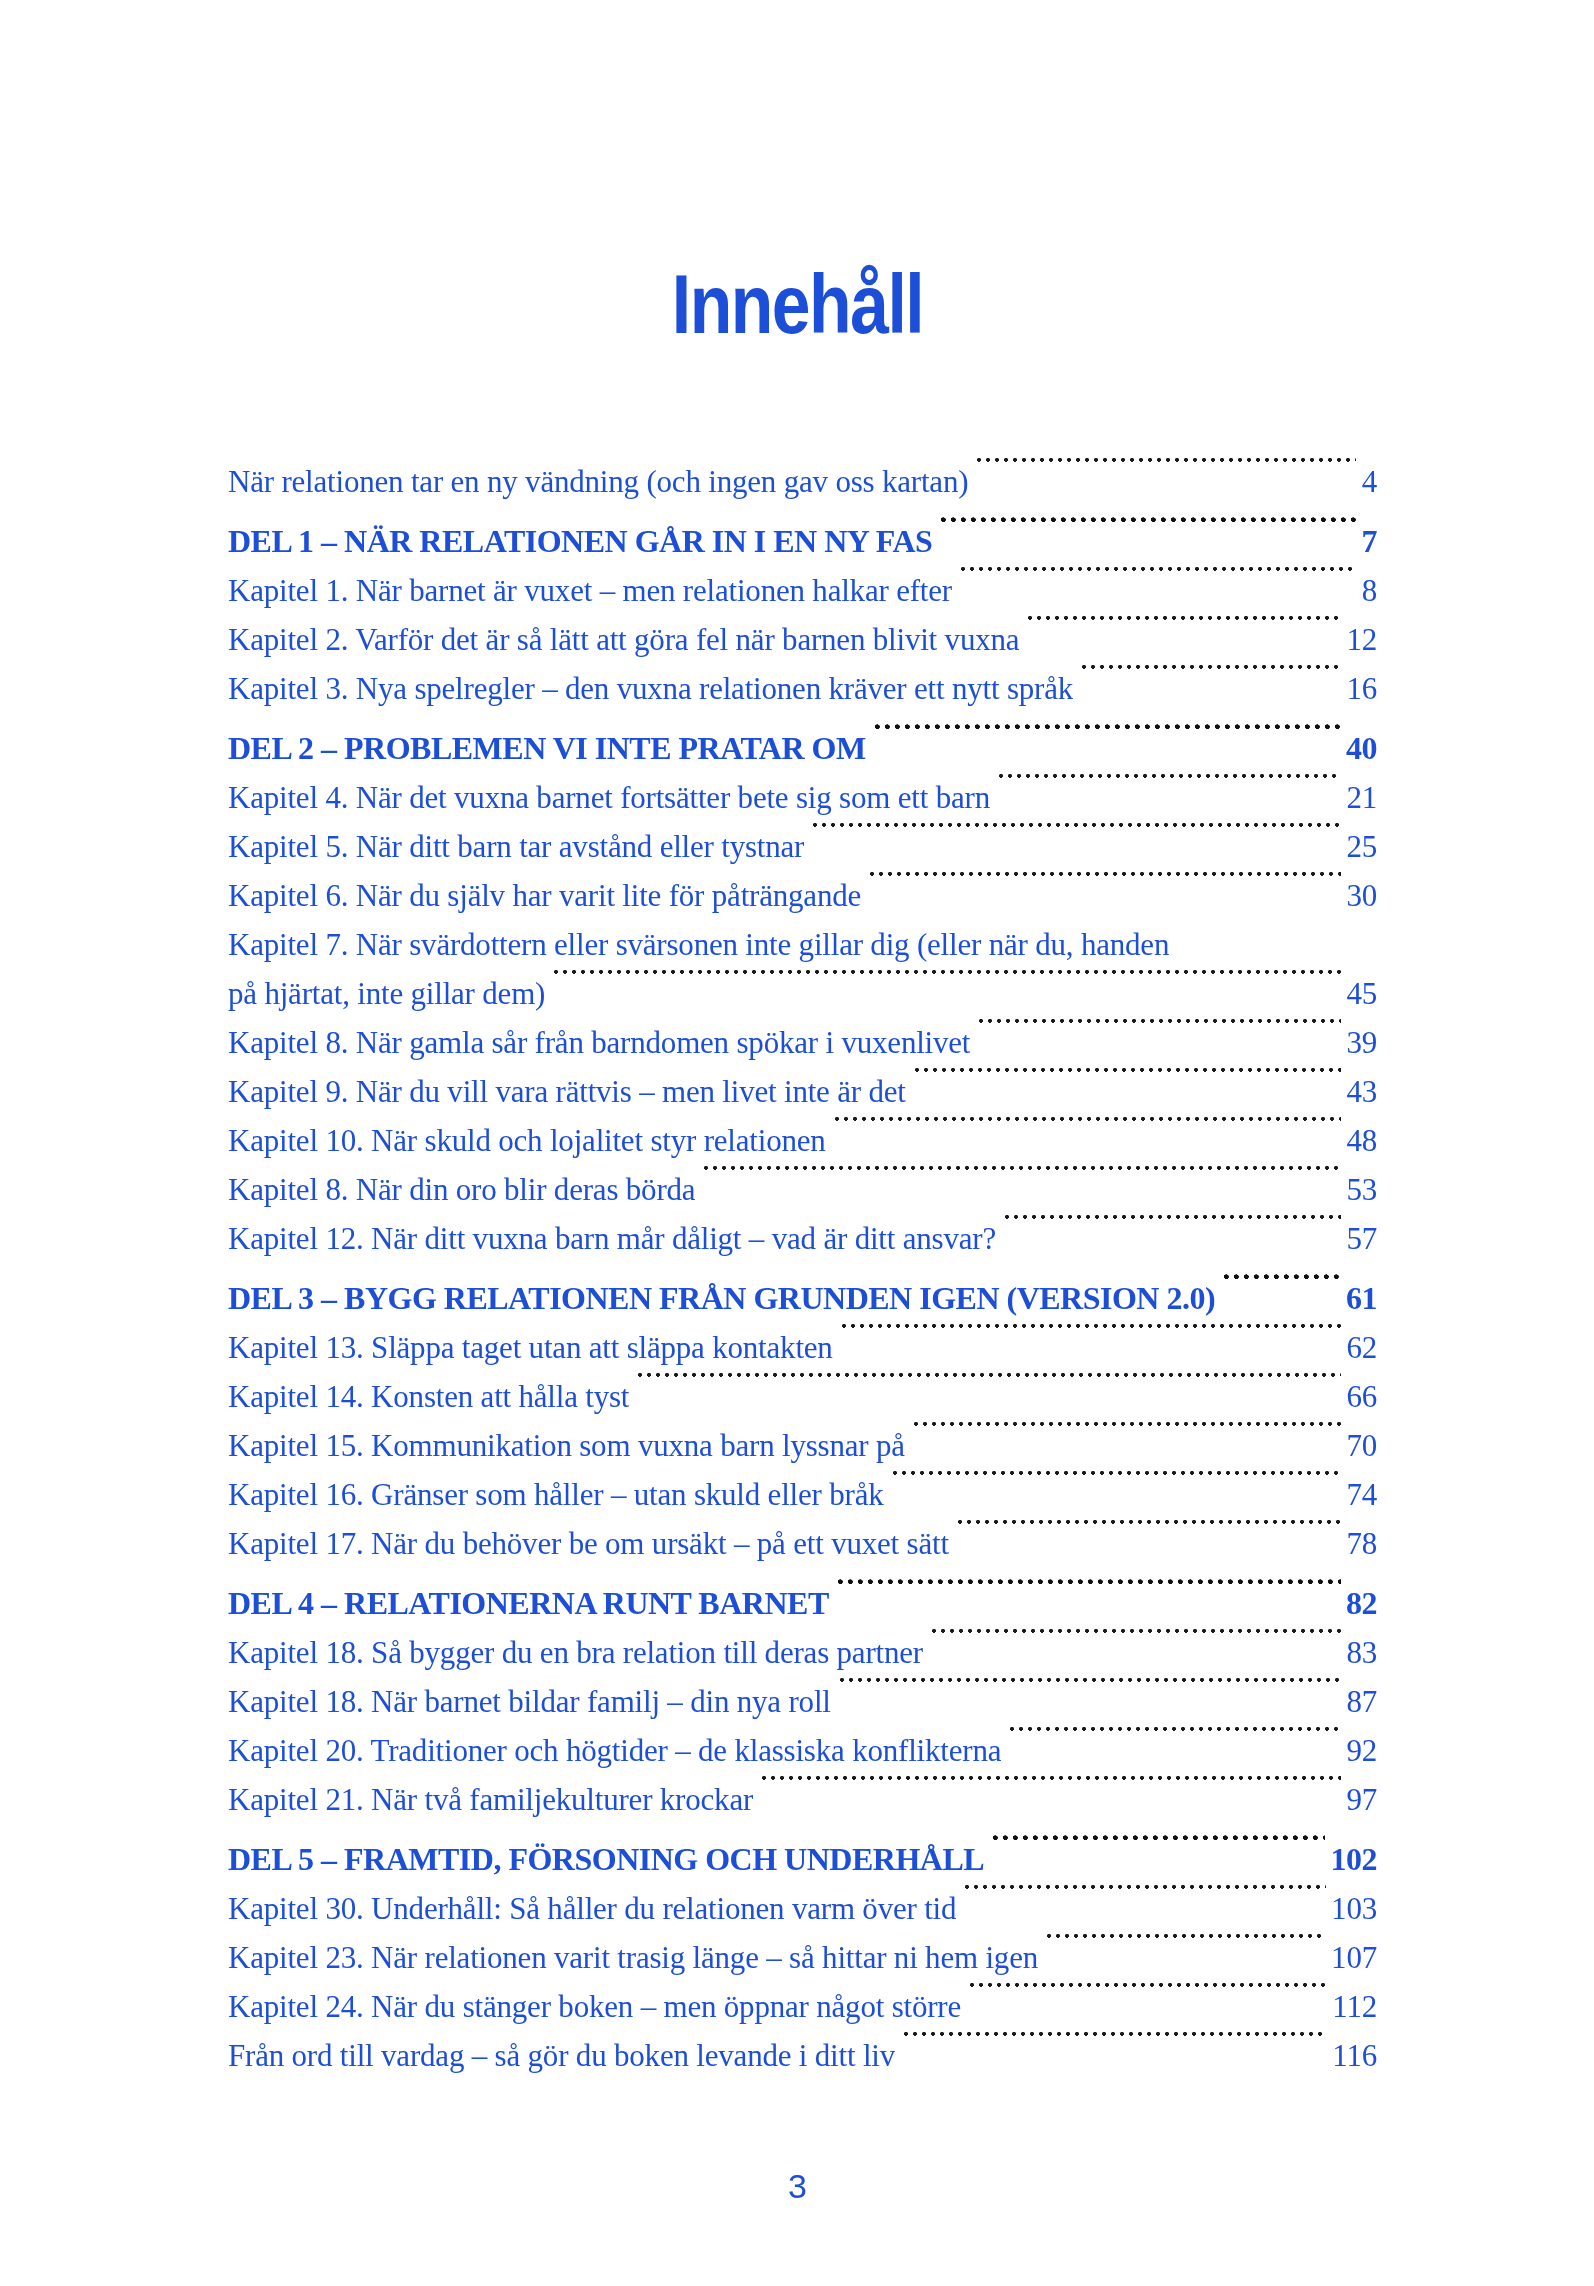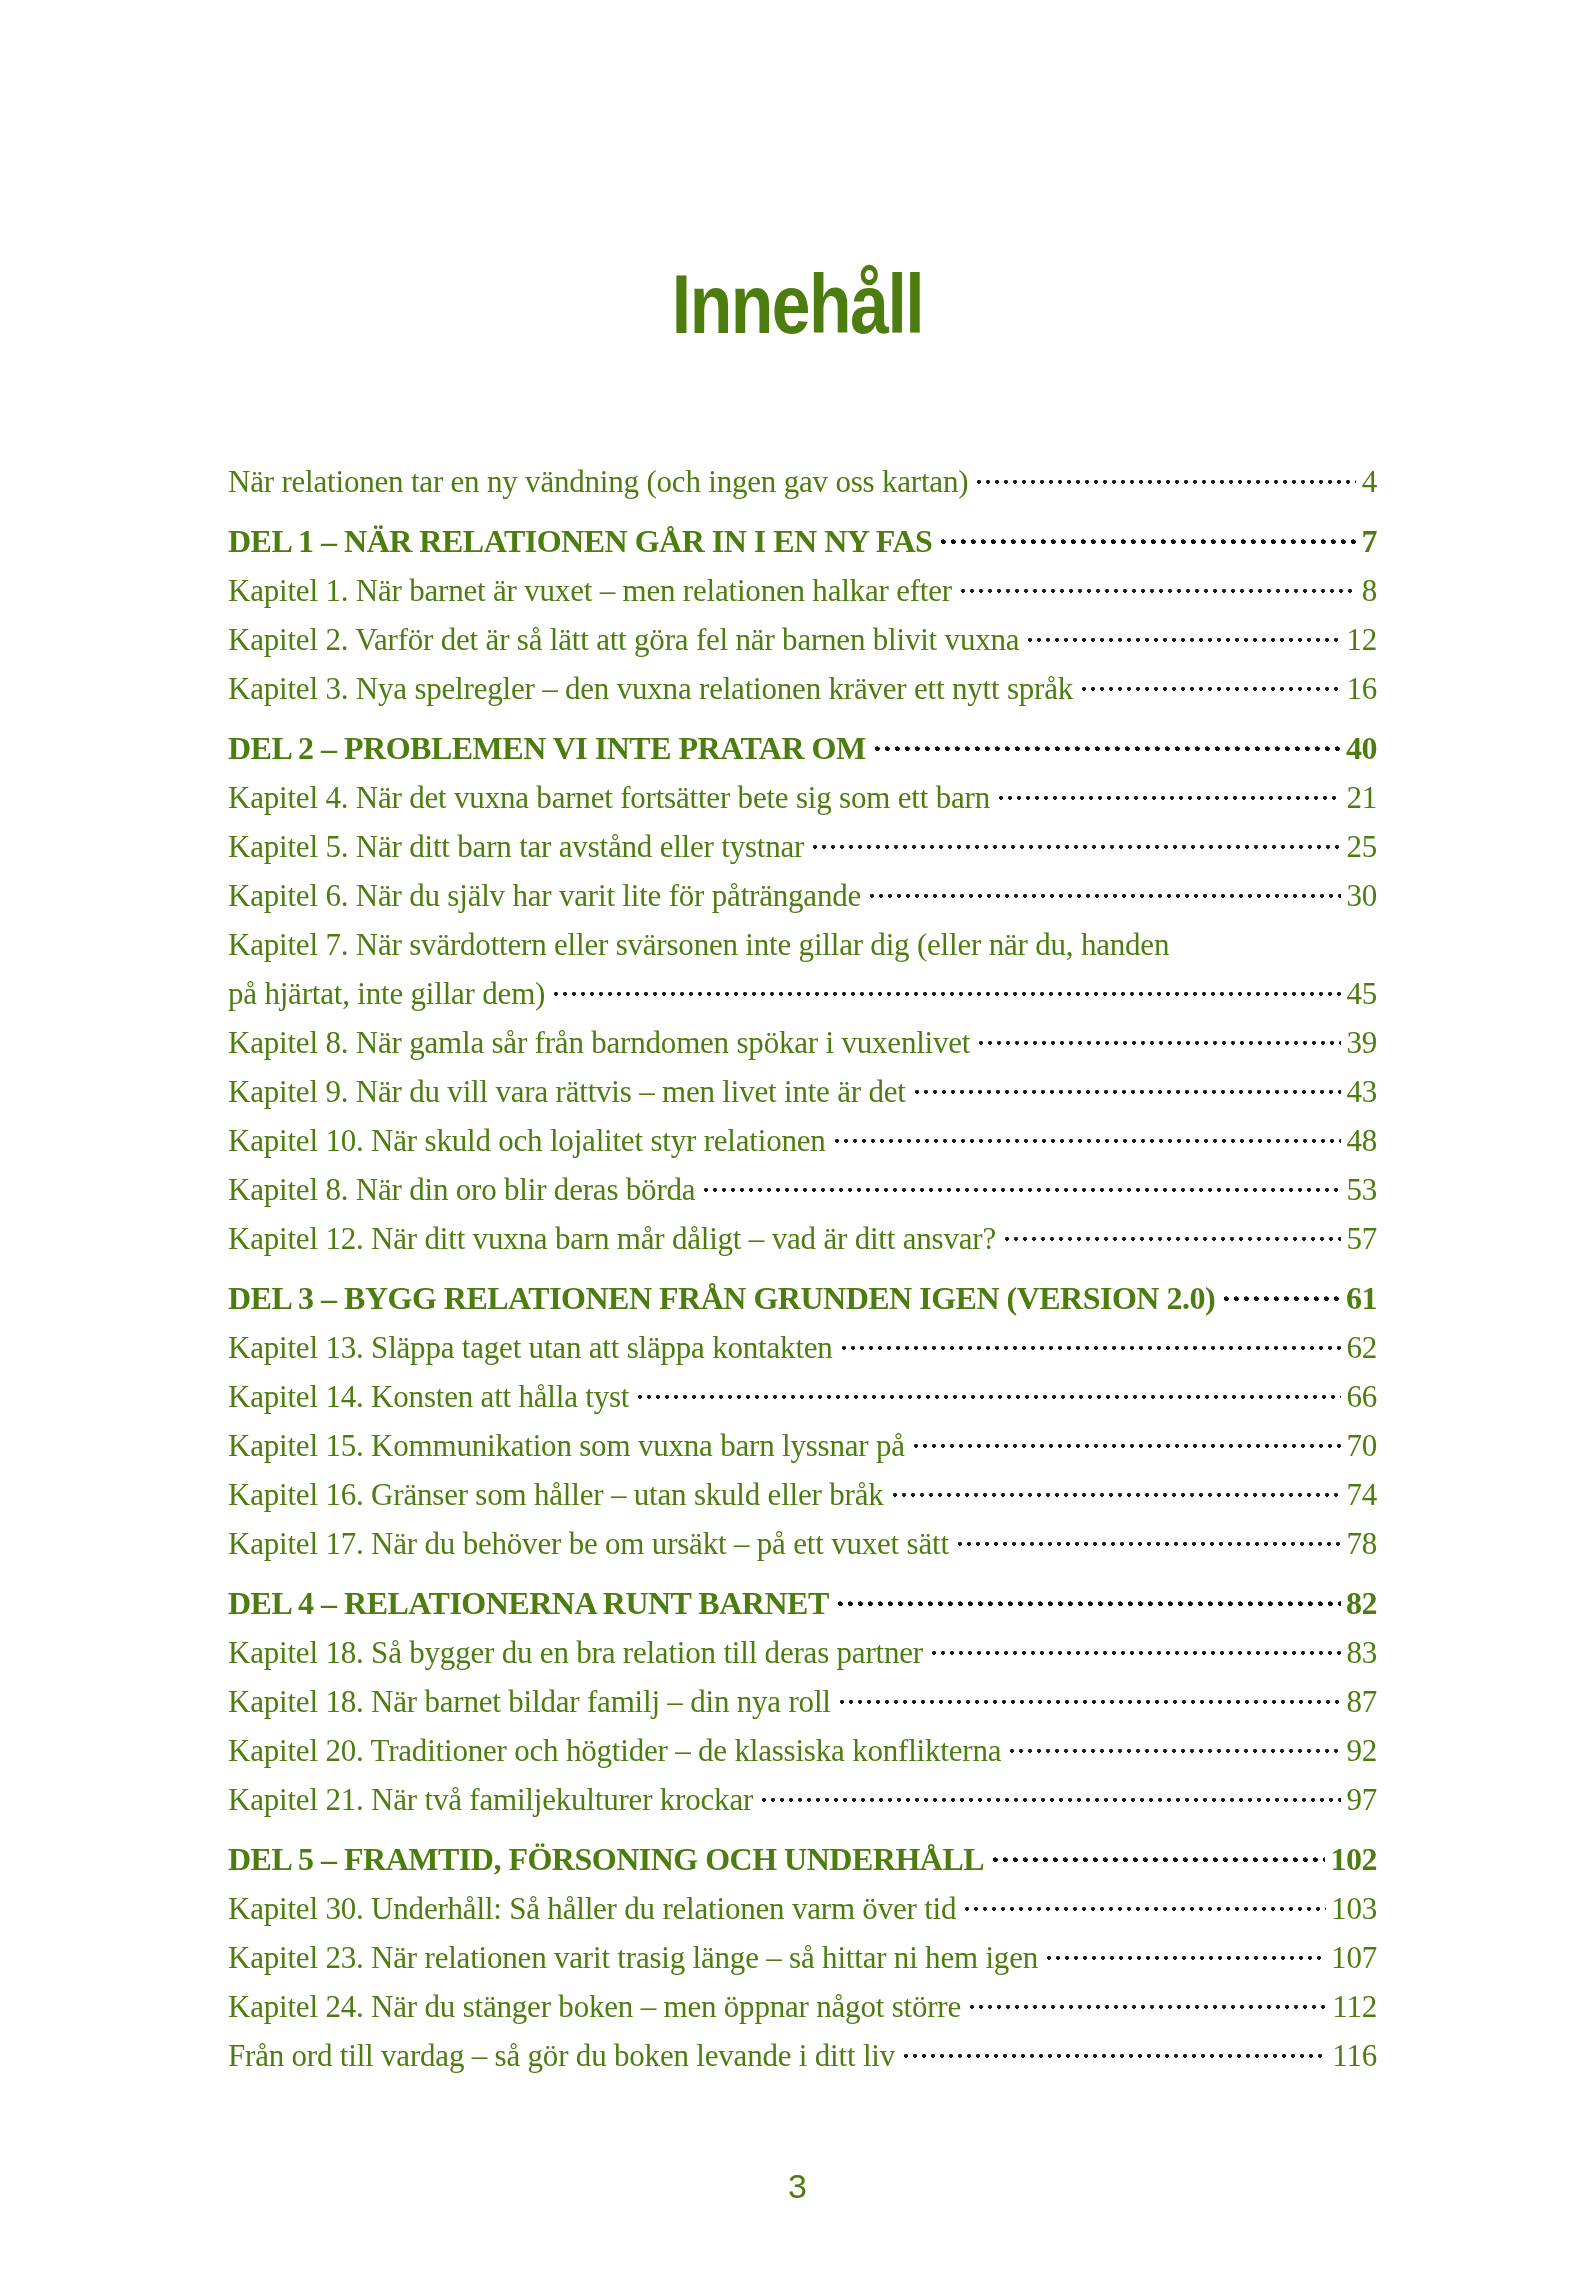--- a/index.html
+++ b/index.html
@@ -2,41 +2,41 @@
 <html lang="sv" style="font-size:14.4px"><head>
 <meta charset="utf-8">
 <style>
   html,body { margin:0; padding:0; background:#e8e8e8; }
   .page {
     position:relative;
     width:1595px; height:2286px;
     margin:0 auto;
     background:#ffffff;
     font-family:"Liberation Serif", serif;
-    color:#4d7c0f;
+    color:#1d4ed8;
     overflow:hidden;
   }
   .title {
     position:absolute;
     top:203px; left:0; width:100%;
     text-align:center;
     font-family:"Liberation Sans", sans-serif;
     font-weight:700;
     font-size:83px;
     line-height:92px;
     letter-spacing:-1.8px;
     transform:scaleX(0.84);
   }
   .toc {
     position:absolute;
     top:457px; left:228px; width:1149px;
   }
   .row {
     display:flex;
-    align-items:center;
+    align-items:flex-start;
     height:49px;
     line-height:49px;
     font-size:31px;
     letter-spacing:-0.2px;
     white-space:nowrap;
   }
   .row.part {
     font-weight:700;
     font-size:32px;
     letter-spacing:-0.5px;

